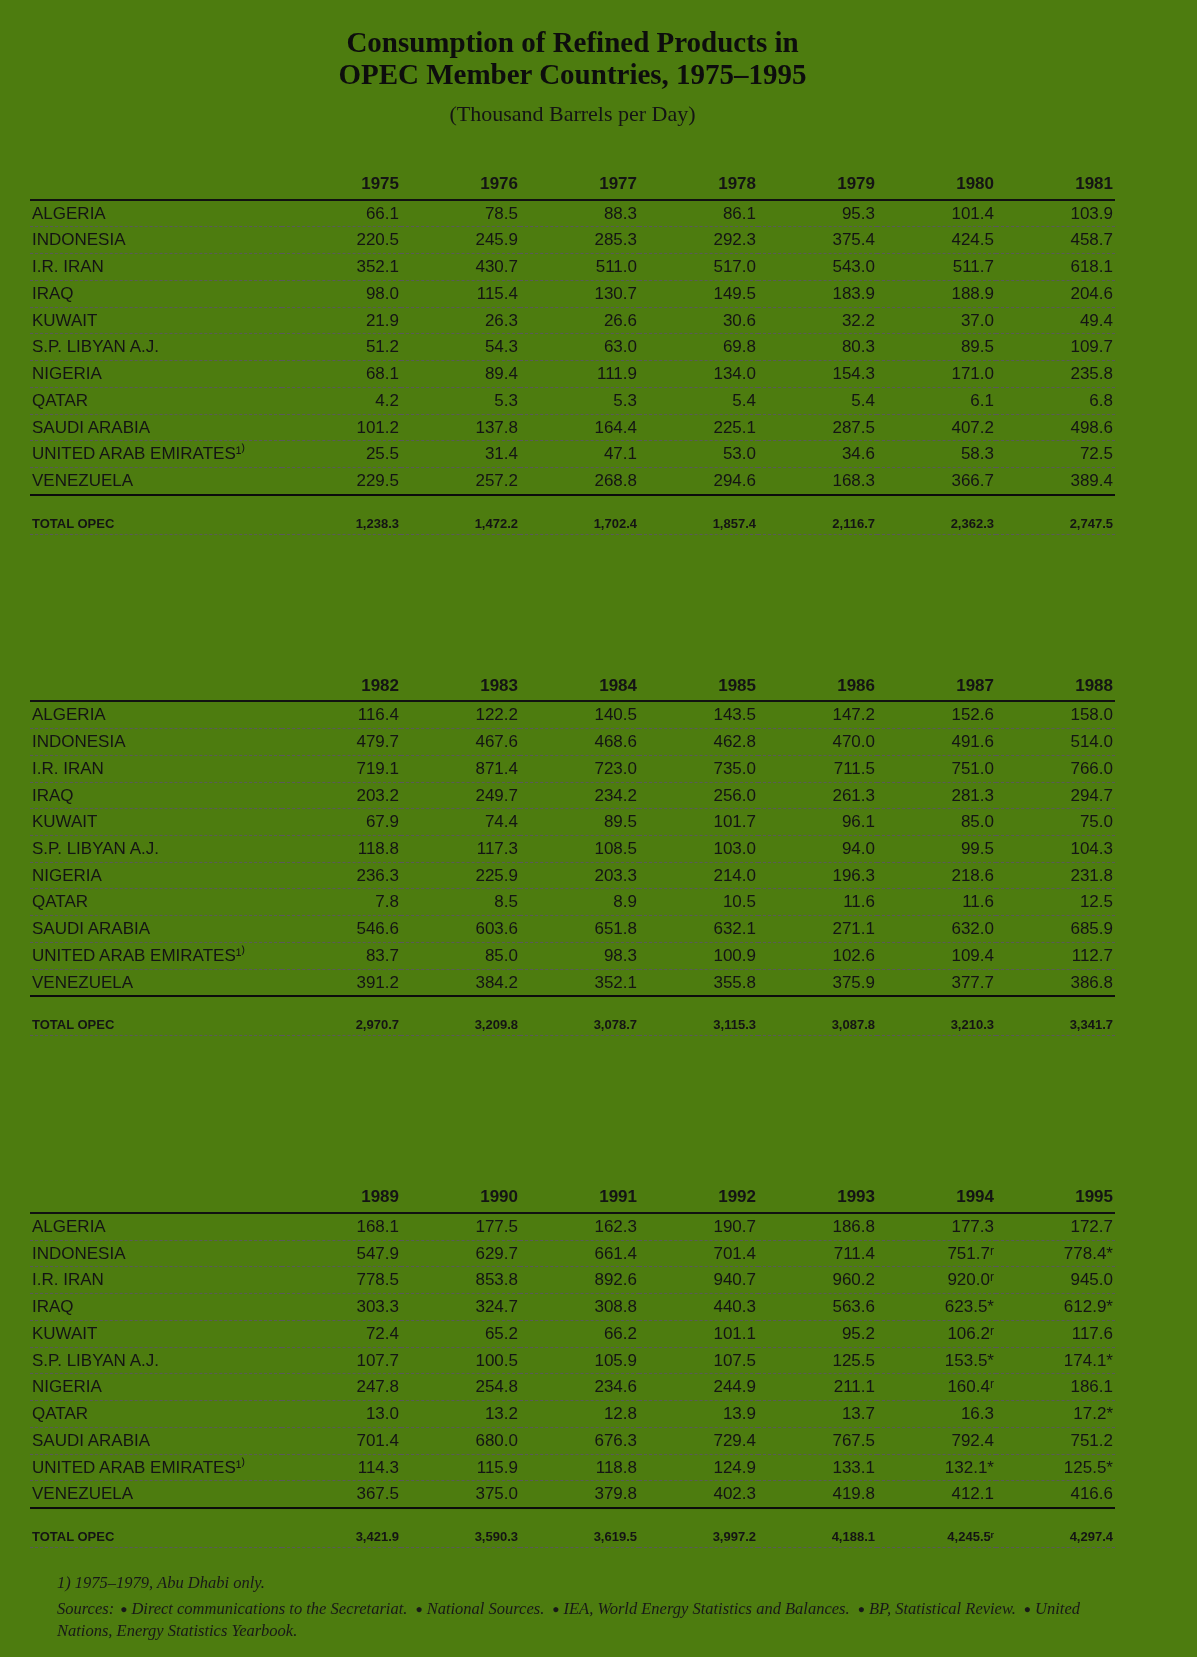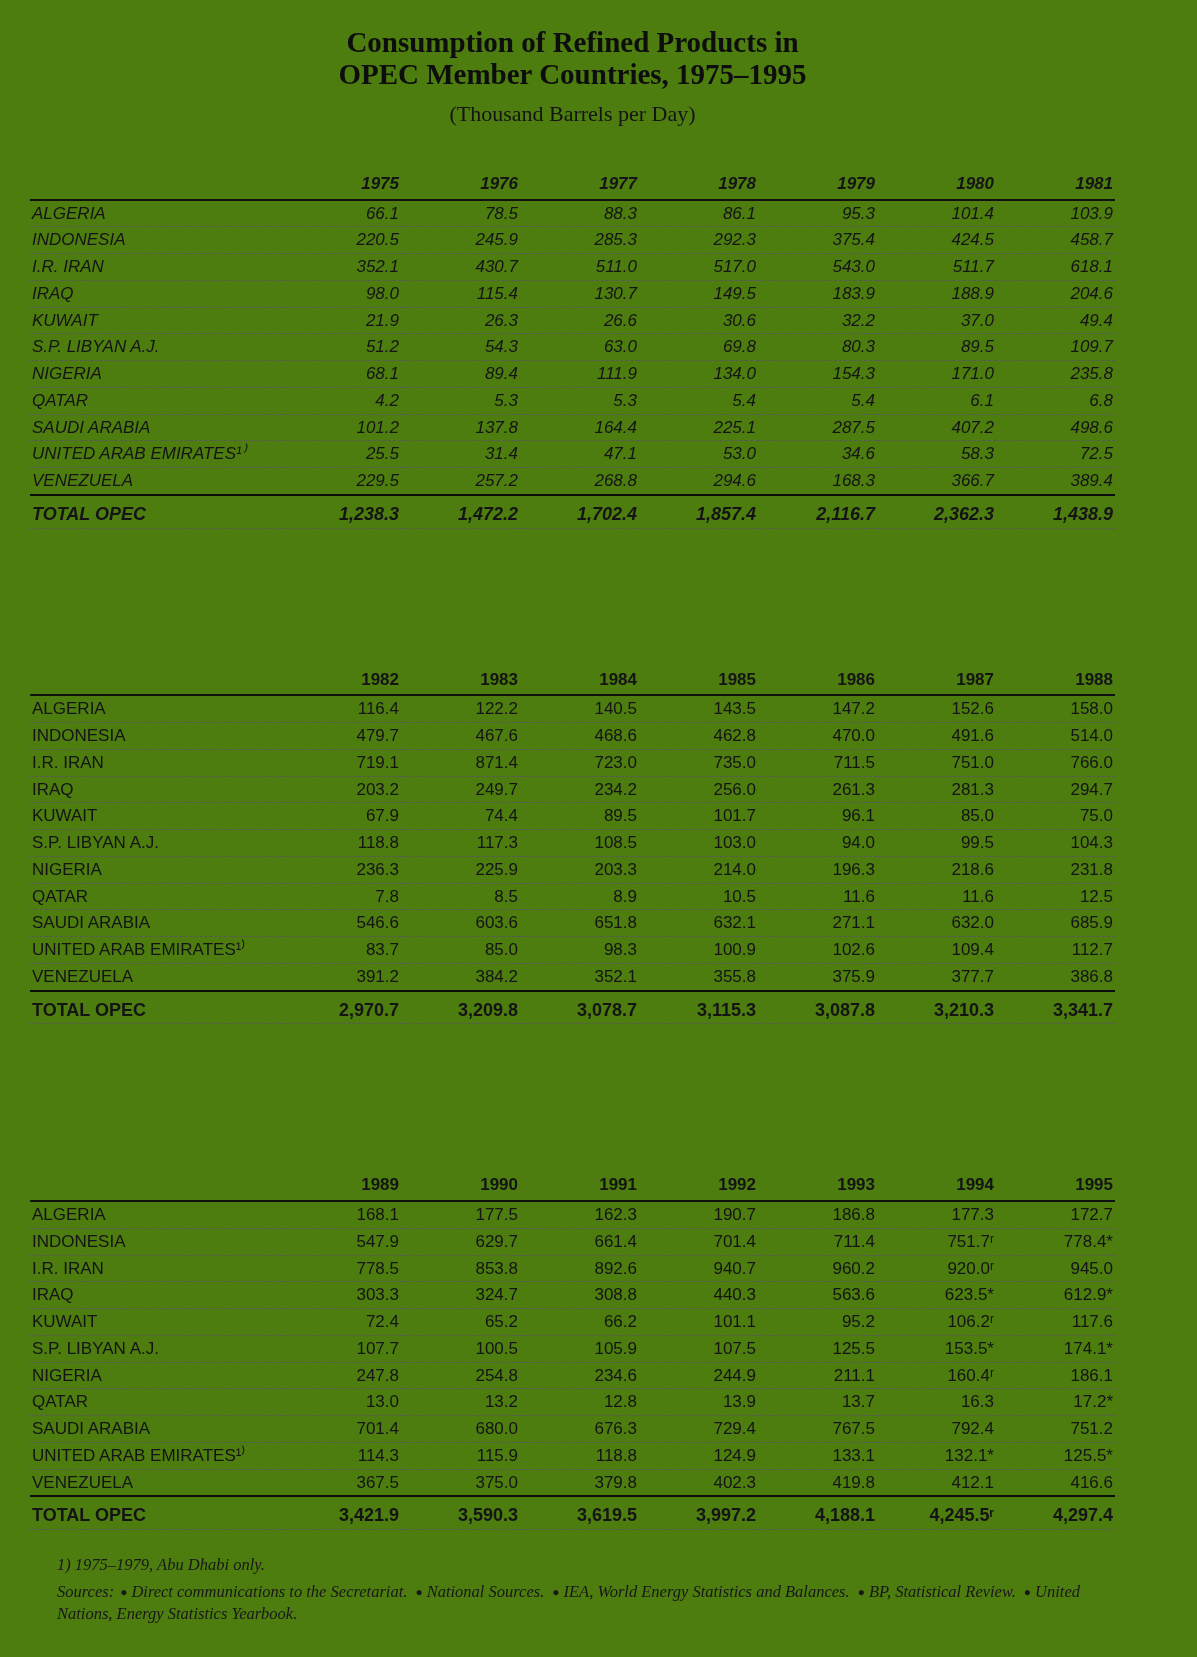--- a/index.html
+++ b/index.html
@@ -22,21 +22,21 @@
     margin: 10px 0 2px 0;
     color: #0d0d0d;
   }
   .subtitle {
     font-family: "Liberation Serif", serif;
     font-size: 22px;
     margin-top: 10px;
     color: #141414;
   }
   section.tbl-wrap { margin: 0; }
-  #tbl0 { margin-top: 44px; font-style: italic; }
+  #tbl0 { margin-top: 44px; }
   #tbl1 { margin-top: 138px; }
   #tbl2 { margin-top: 148px; }
   table {
     width: 100%;
     border-collapse: collapse;
     table-layout: fixed;
   }
   col.col-country { width: 252px; }
   th, td {
     font-size: 17px;
@@ -52,22 +52,22 @@
   }
   th.val, td.val { text-align: right; }
   th.cname, td.cname { text-align: left; padding-left: 2px; }
   tbody td {
     border-bottom: 1px dashed #5a5a5a;
   }
   tfoot td {
     border-top: 2.5px solid #0c0c0c;
     border-bottom: 1px dashed #5a5a5a;
     font-weight: bold;
-    font-size: 18px;
-    padding-top: 8px;
+    font-size: 13px;
+    padding-top: 20px;
   }
   .footnotes {
     margin-top: 24px;
     font-family: "Liberation Serif", serif;
     font-style: italic;
     font-size: 16.5px;
     line-height: 1.35;
     color: #181818;
     margin-left: 27px;
   }
@@ -226,21 +226,21 @@
         </tbody>
         <tfoot>
           <tr>
             <td class="cname">TOTAL OPEC</td>
             <td class="val">1,238.3</td>
             <td class="val">1,472.2</td>
             <td class="val">1,702.4</td>
             <td class="val">1,857.4</td>
             <td class="val">2,116.7</td>
             <td class="val">2,362.3</td>
-            <td class="val">1,438.9</td>
+            <td class="val">2,747.5</td>
           </tr>
         </tfoot>
       </table>
     </section>
   <section class="tbl-wrap" id="tbl1">
       <table>
         <colgroup>
           <col class="col-country">
           <col class="col-year">
           <col class="col-year">

